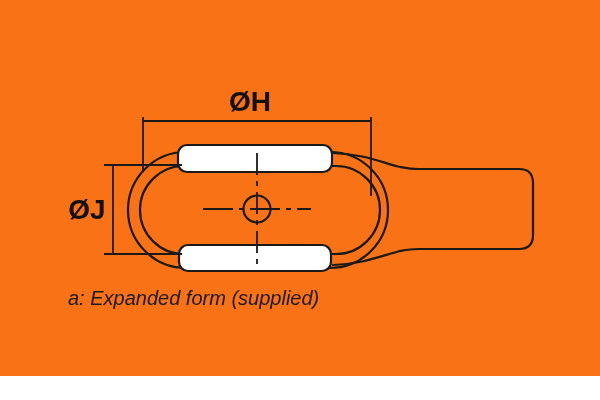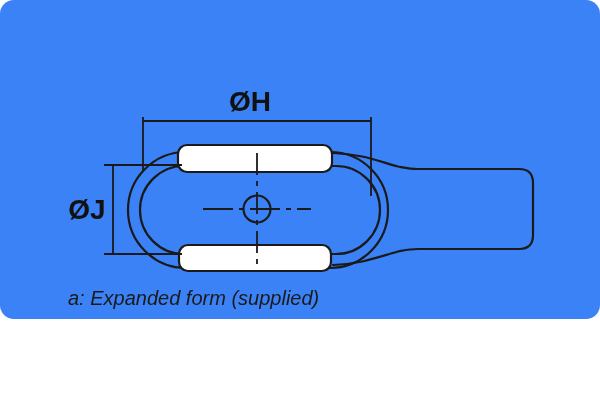--- a/index.html
+++ b/index.html
@@ -4,24 +4,23 @@
 <style>
   html, body {
     margin: 0;
     padding: 0;
     background: #ffffff;
     font-family: "Liberation Sans", sans-serif;
   }
   #canvas {
     position: relative;
     width: 600px;
-    height: 319px;
-    background: #3b82f6;
+    height: 376px;
+    background: #f97316;
     overflow: hidden;
-    border-radius: 14px;
   }
   svg { display: block; }
   .outline {
     fill: none;
     stroke: #1a1a1a;
     stroke-width: 2.2;
     stroke-linecap: round;
     stroke-linejoin: round;
   }
   .tab {

